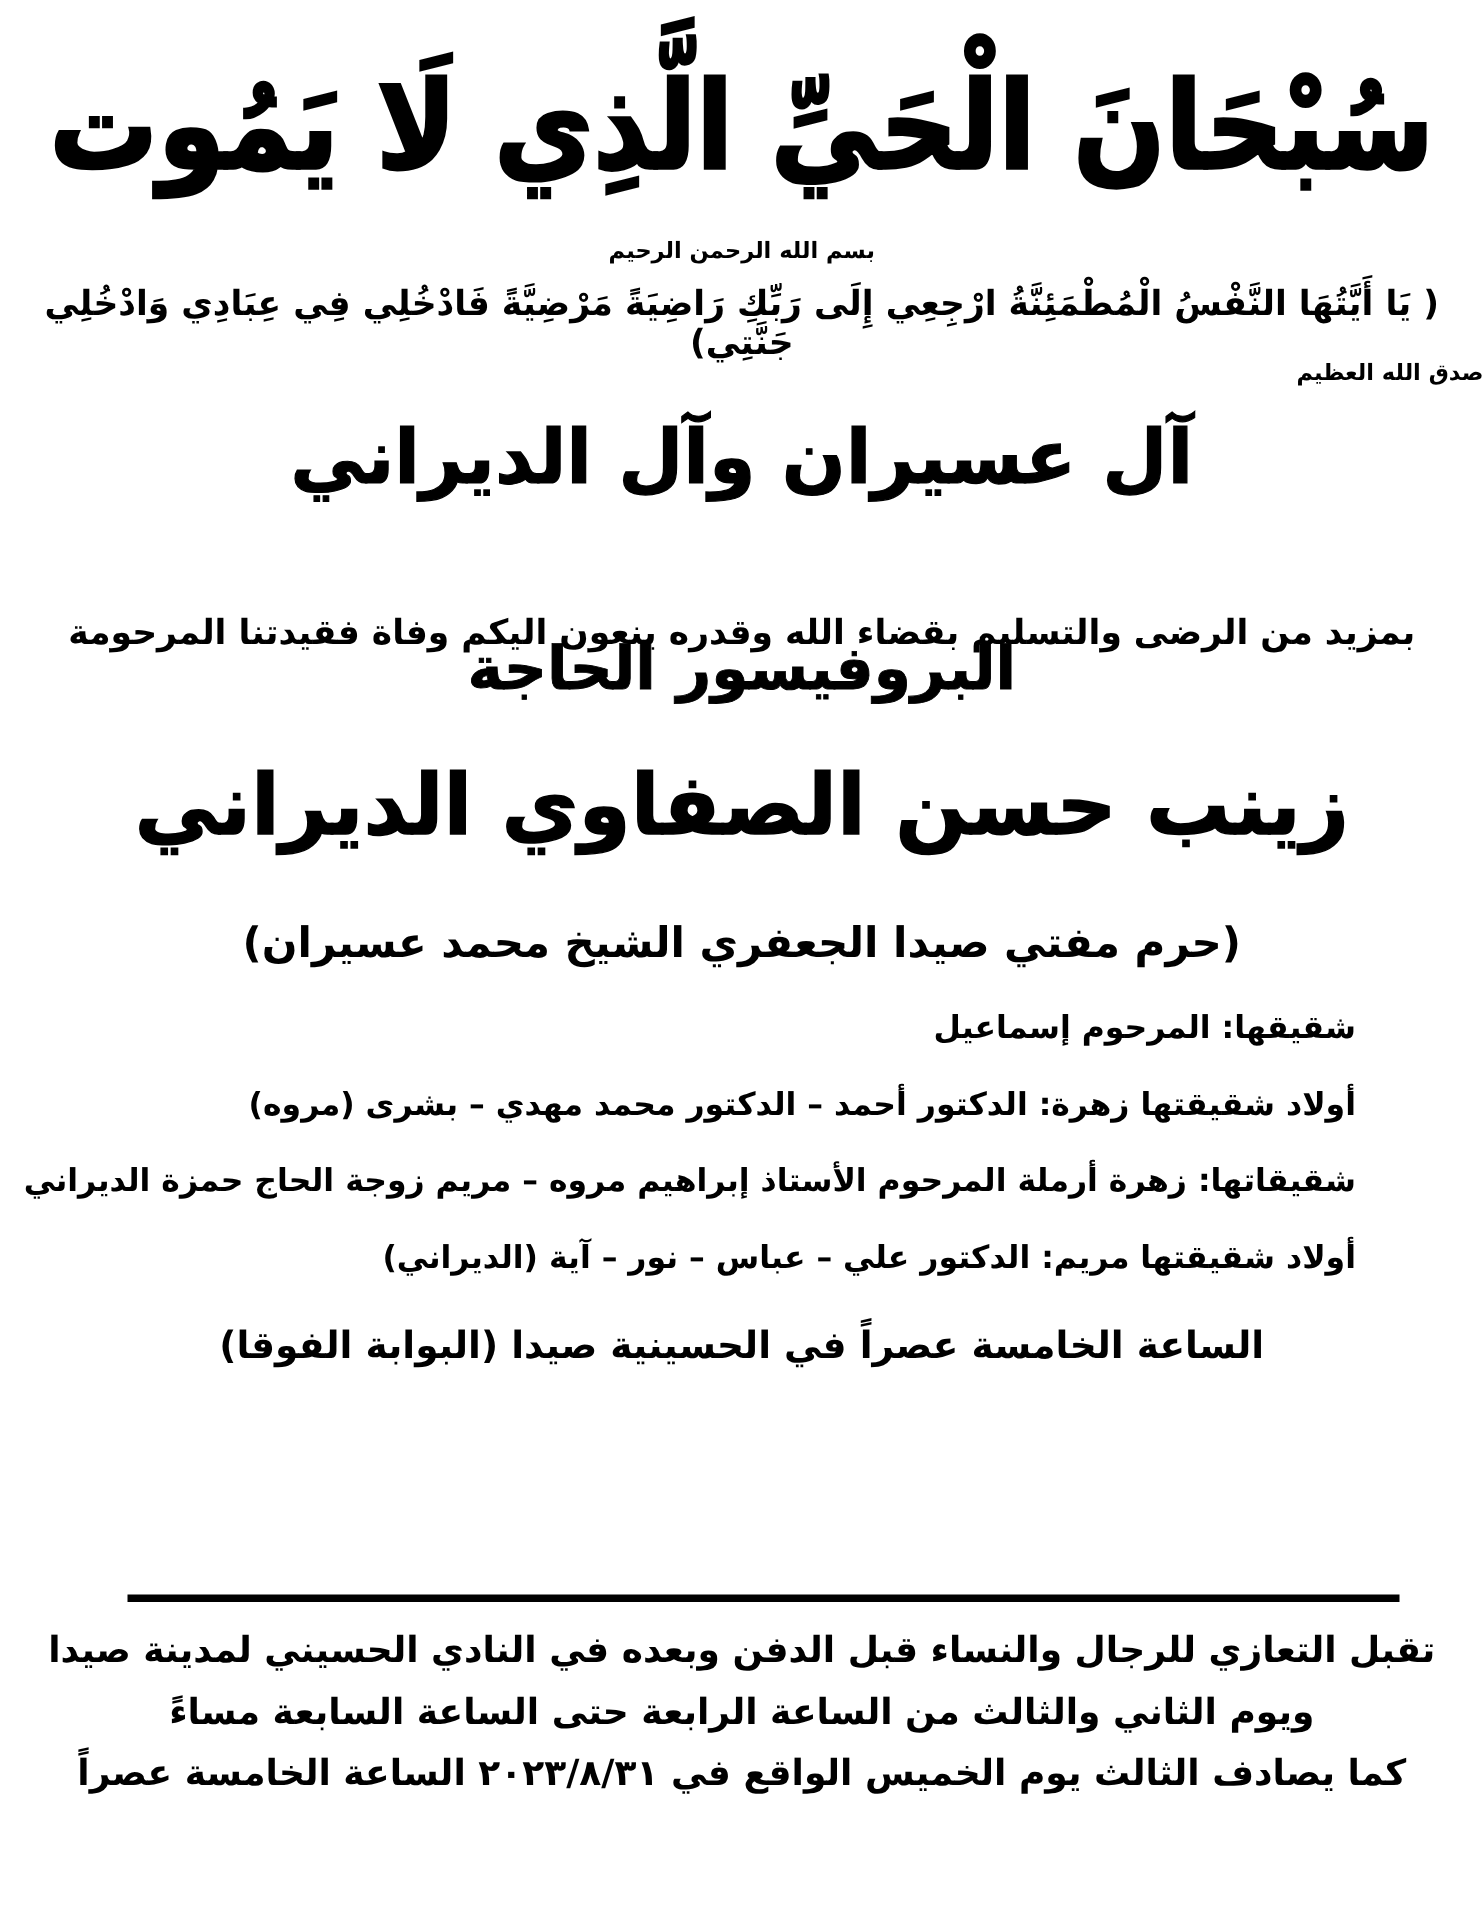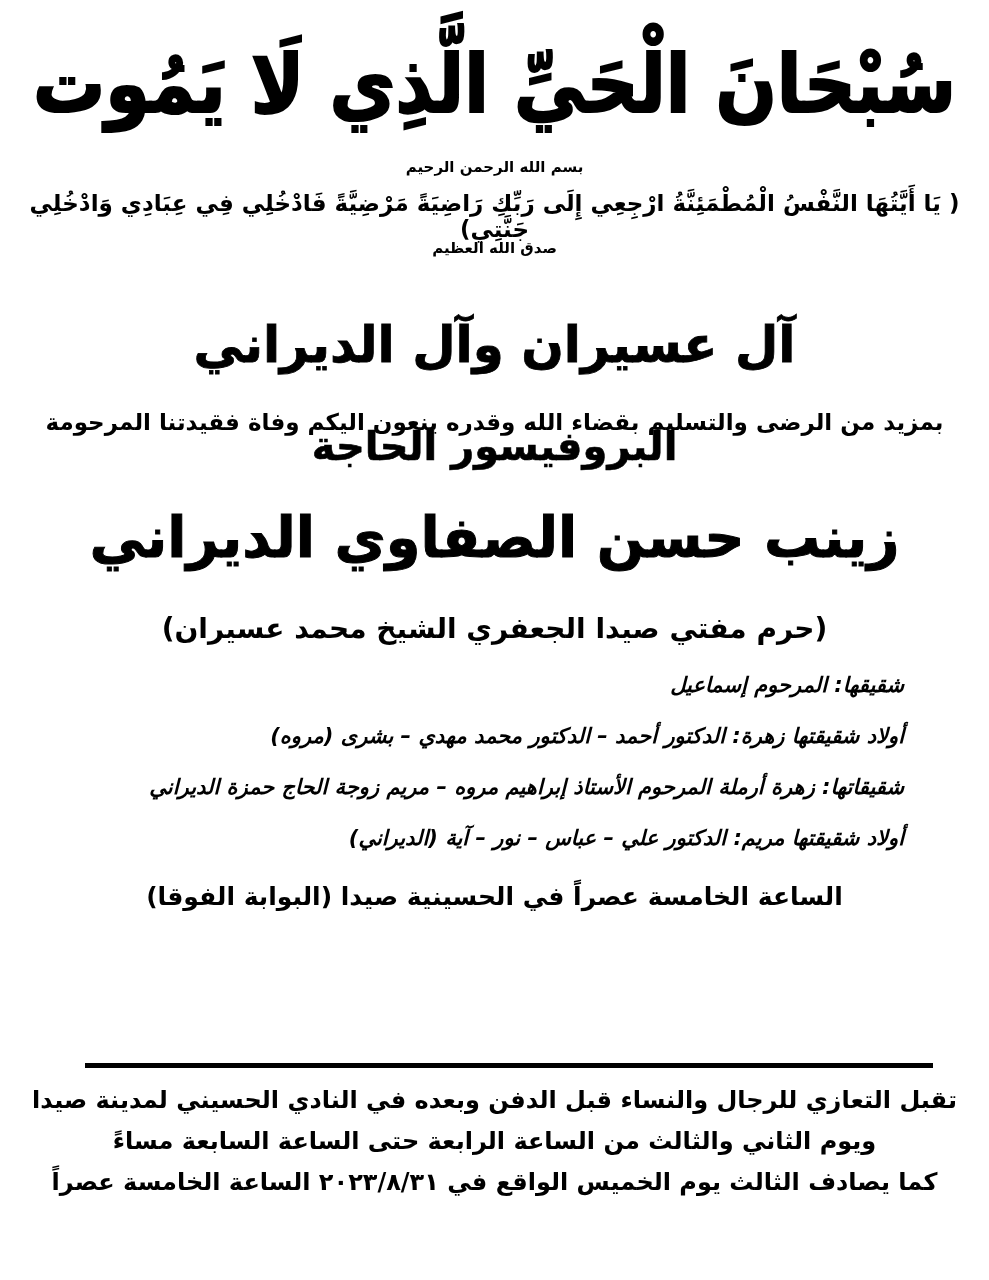--- a/index.html
+++ b/index.html
@@ -22,29 +22,29 @@
     line-height: 150px;
     font-size: 72px; font-weight: bold;
     -webkit-text-stroke: 2px var(--ink);
     text-align: center;
     transform: scaleY(1.12);
     transform-origin: top center;
     white-space: nowrap;
   }
   .basmala   { top: 158px; font-size: 15px; }
   .verse     { top: 190px; font-size: 23px; }
-  .sadaqa    { top: 239px; font-size: 15px; text-align: center; }
-  .families  { top: 276px; font-size: 50px; margin-top: 40px; -webkit-text-stroke: 0.8px var(--ink); }
+  .sadaqa    { top: 239px; font-size: 15px; text-align: right; }
+  .families  { top: 276px; font-size: 50px; -webkit-text-stroke: 0.8px var(--ink); }
   .announce  { top: 374px; font-size: 23px; margin-top: 35px; }
   .honorific { top: 423px; font-size: 40px; -webkit-text-stroke: 0.6px var(--ink); }
   .deceased  { top: 505px; font-size: 56px; -webkit-text-stroke: 1px var(--ink); }
   .spouse    { top: 612px; font-size: 28px; }
 
   .relatives { top: 660px; font-size: 21px; text-align: right; padding-right: 85px; }
-  .relatives .line { height: 51px; line-height: 51px; white-space: nowrap; font-style: italic; }
+  .relatives .line { height: 51px; line-height: 51px; white-space: nowrap; }
 
   .funeral { top: 872px; font-size: 25px; }
   .funeral .line { height: 50px; line-height: 50px; white-space: nowrap; }
 
   .divider {
     position: absolute;
     top: 1063px; left: 85px;
     width: 848px; height: 5px;
     background: var(--ink);
     border: none;

